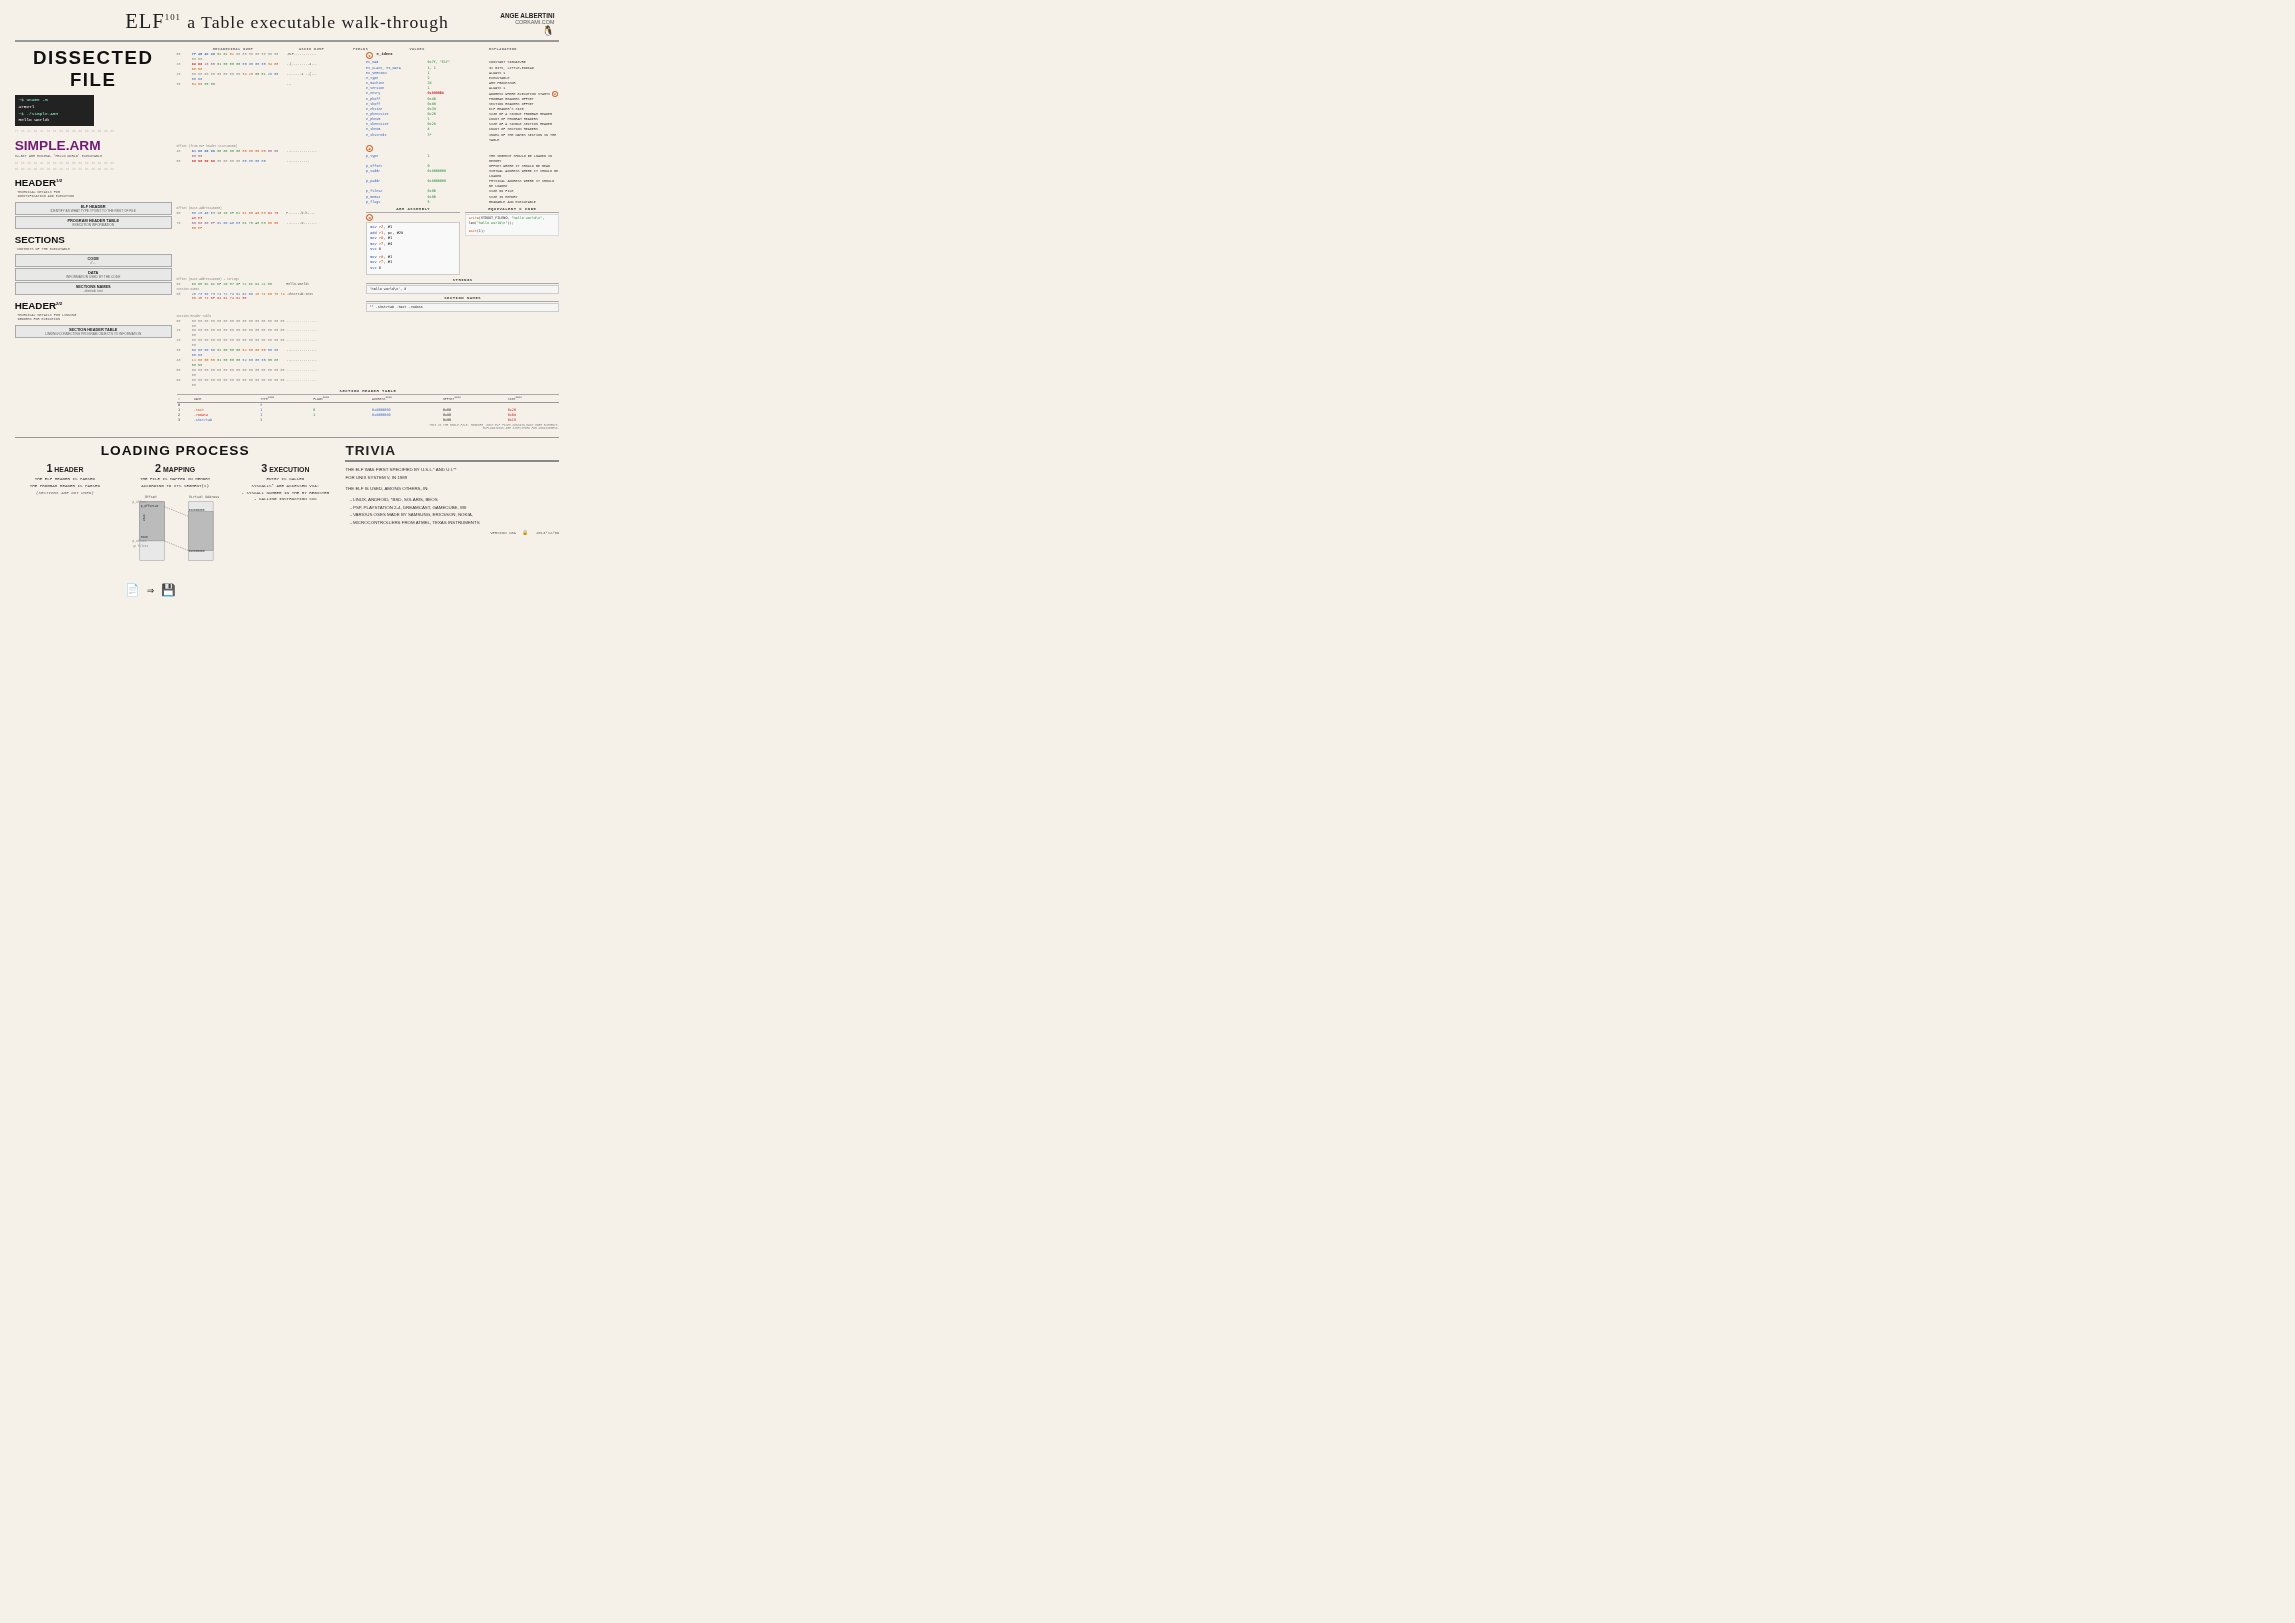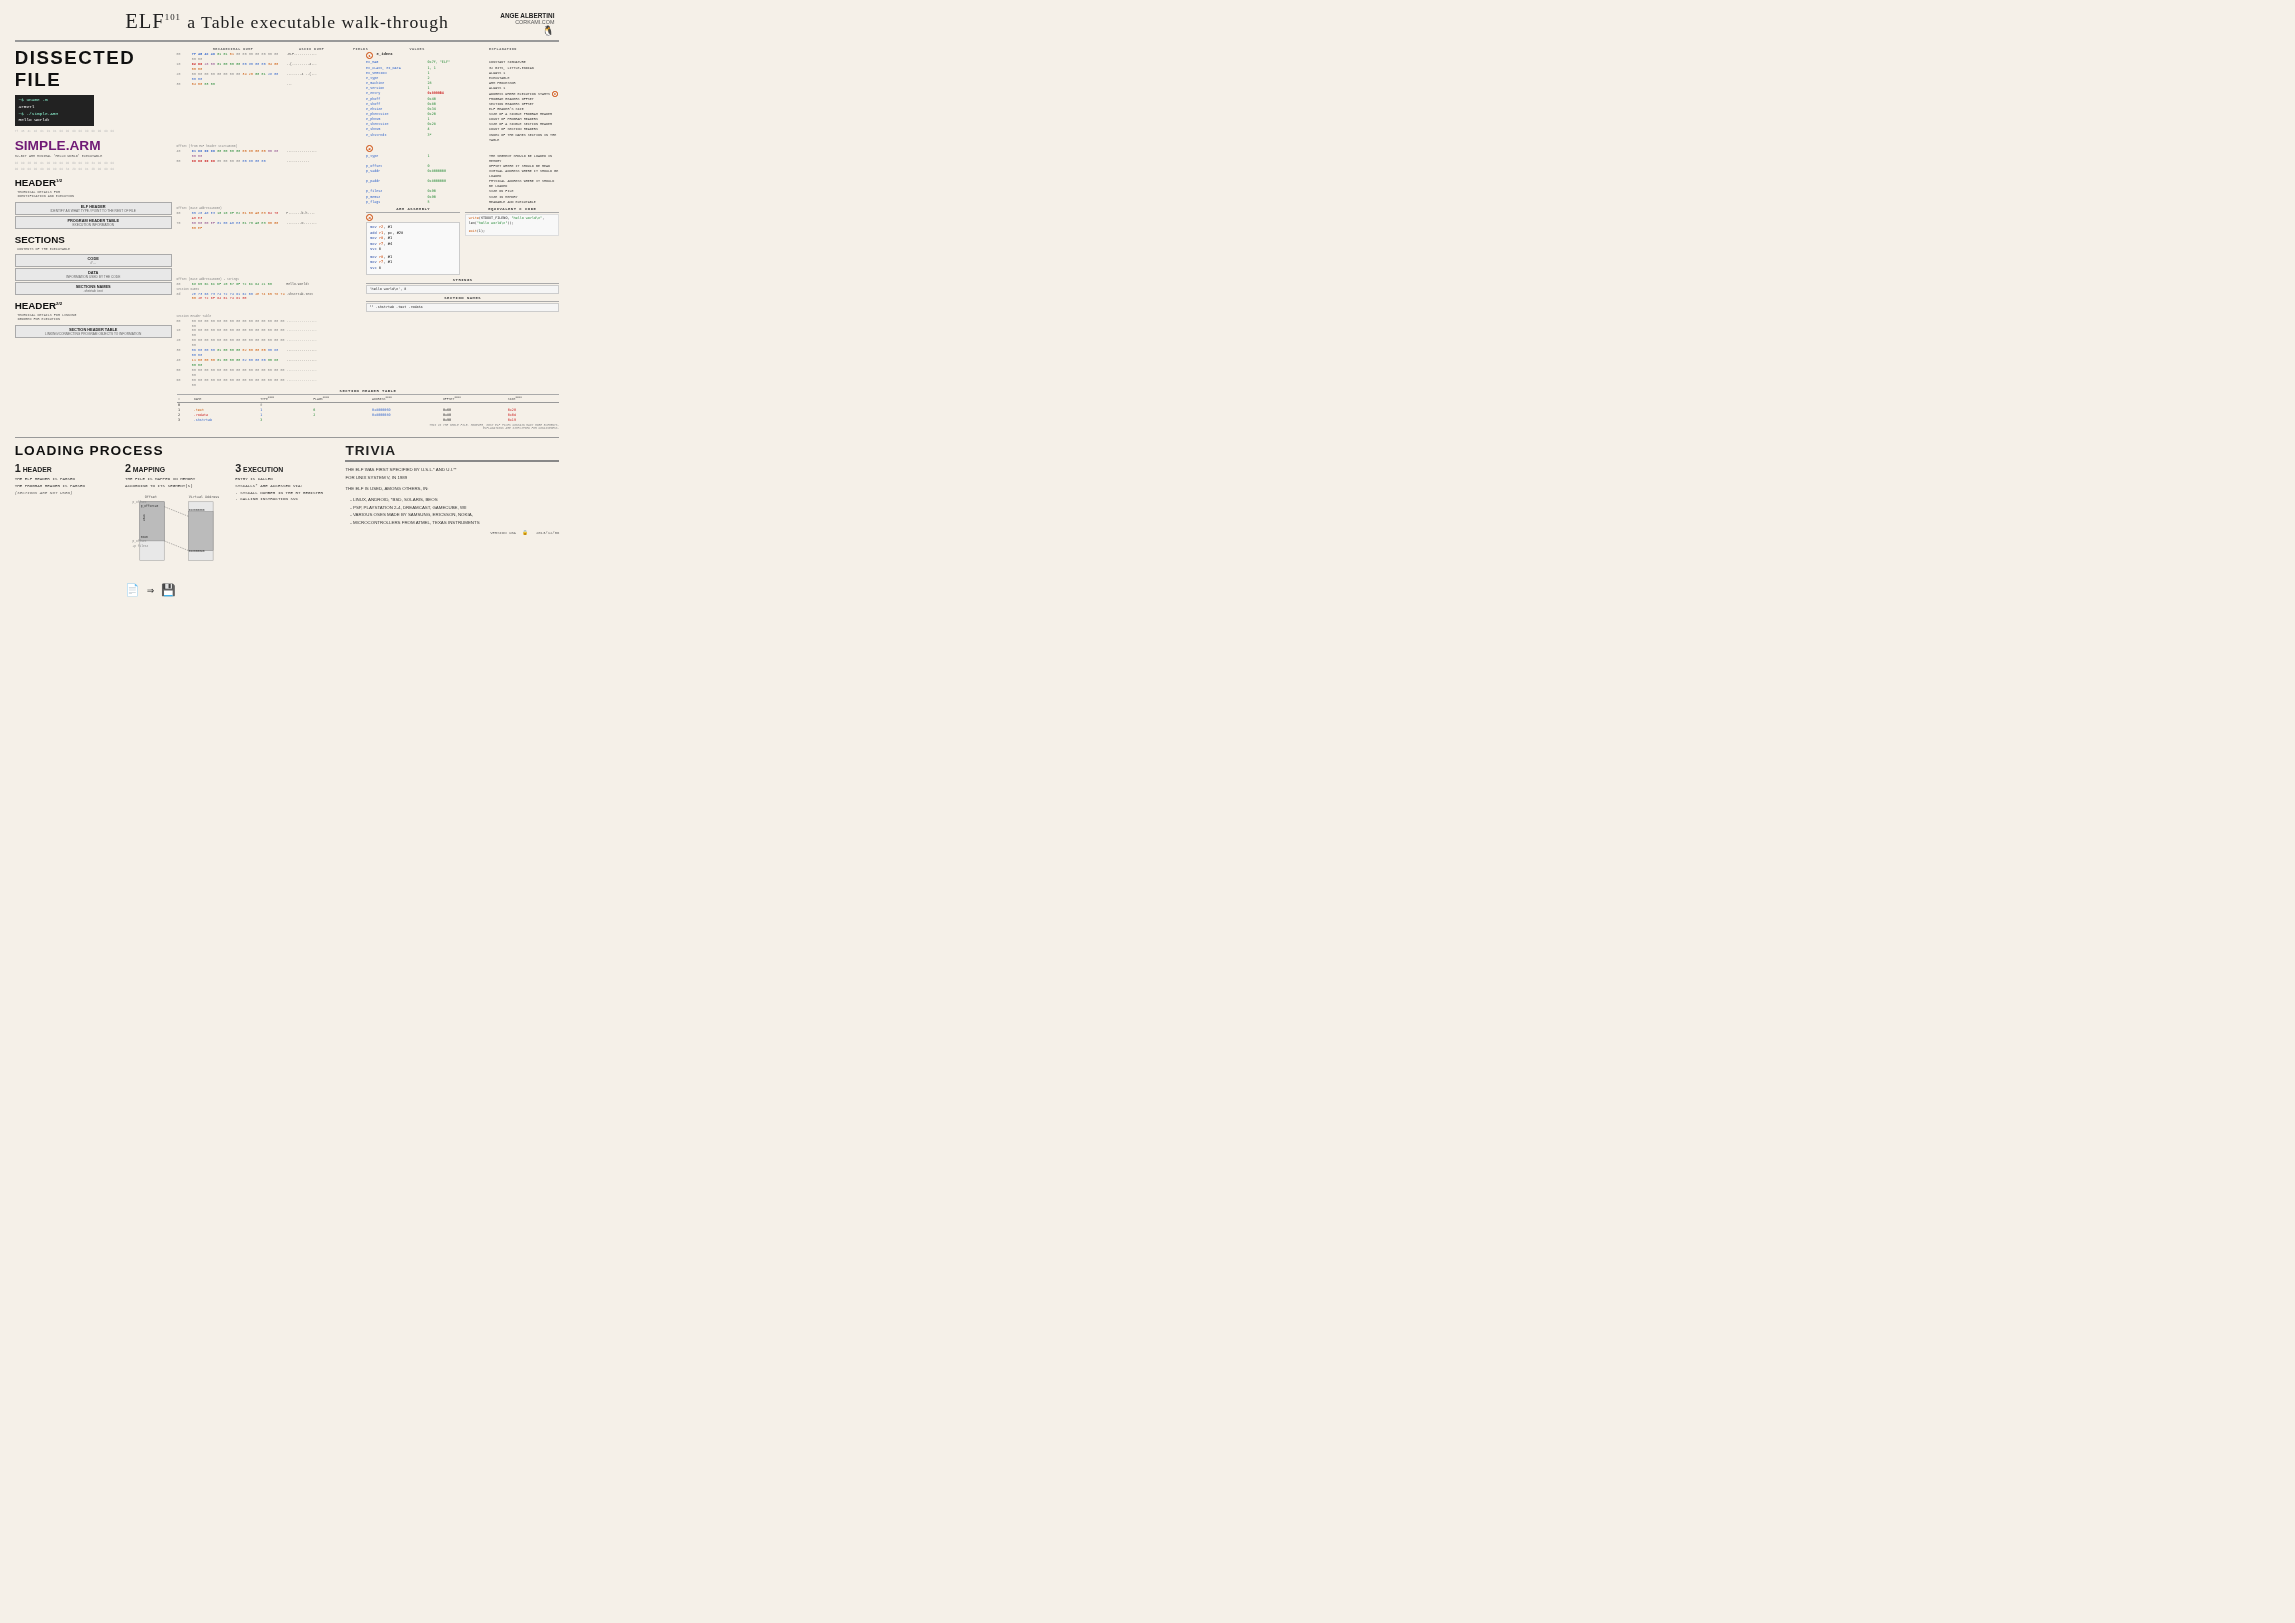--- a/index.html
+++ b/index.html
@@ -39,20 +39,21 @@
 
     hr.title-hr { border: 0.5px solid #999; margin-bottom: 4.9px; }
 
     .dissected-title {
       font-family: Arial, sans-serif;
       font-size: 18.7px;
       font-weight: bold;
       letter-spacing: 1.5px;
       margin-bottom: 3.9px;
       color: #111;
+      text-align: center;
     }
 
     .terminal-box {
       background: #222;
       color: #eee;
       font-size: 4.4px;
       padding: 2.5px 3.9px;
       width: 79px;
       margin-bottom: 2.5px;
       line-height: 1.5;
@@ -120,20 +121,21 @@
     .bottom-section {
       display: flex;
       gap: 9.8px;
       margin-top: 7.4px;
       border-top: 1px solid #999;
       padding-top: 4.9px;
     }
 
     .loading-section {
       flex: 1.2;
+      text-align: center;
     }
     .loading-title {
       font-family: Arial, sans-serif;
       font-size: 13.7px;
       font-weight: bold;
       letter-spacing: 1px;
       color: #111;
       margin-bottom: 3.9px;
     }
     .loading-steps {

